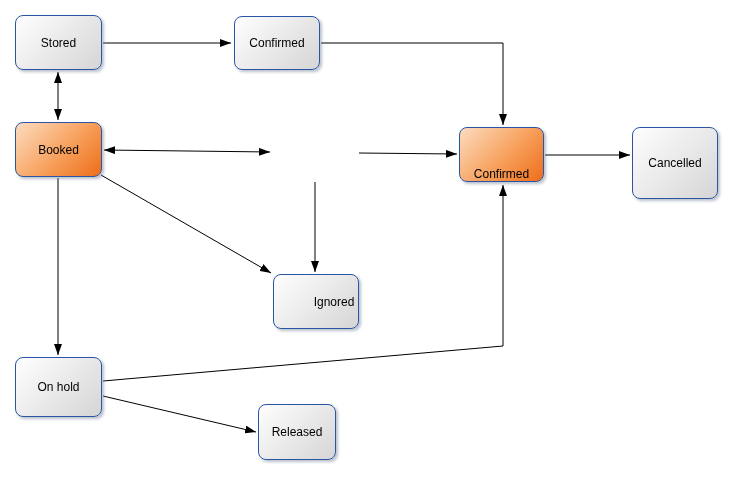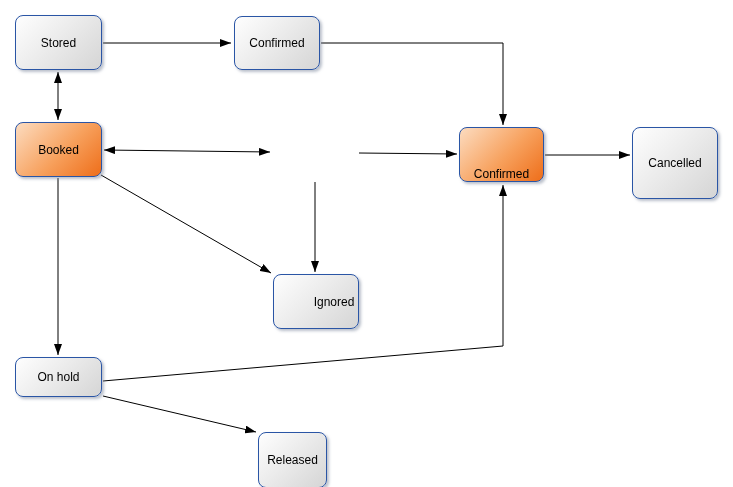--- a/index.html
+++ b/index.html
@@ -70,20 +70,20 @@
       </div>
       <div class="node orange" style="left: 459px; top: 127px; width: 85px; height: 55px; align-items: flex-end;">
         <span class="node-label">Confirmed</span>
       </div>
       <div class="node gray" style="left: 632px; top: 127px; width: 86px; height: 72px;">
         <span class="node-label">Cancelled</span>
       </div>
       <div class="node gray" style="left: 273px; top: 274px; width: 86px; height: 55px; padding-left: 36px;">
         <span class="node-label">Ignored</span>
       </div>
-      <div class="node gray" style="left: 15px; top: 357px; width: 87px; height: 40px;">
+      <div class="node gray" style="left: 15px; top: 357px; width: 87px; height: 60px;">
         <span class="node-label">On hold</span>
       </div>
-      <div class="node gray" style="left: 258px; top: 432px; width: 69px; height: 56px; justify-content: center;">
+      <div class="node gray" style="left: 258px; top: 404px; width: 78px; height: 56px; justify-content: center;">
         <span class="node-label">Released</span>
       </div>
     </div>
 </div>
 
 </body></html>

